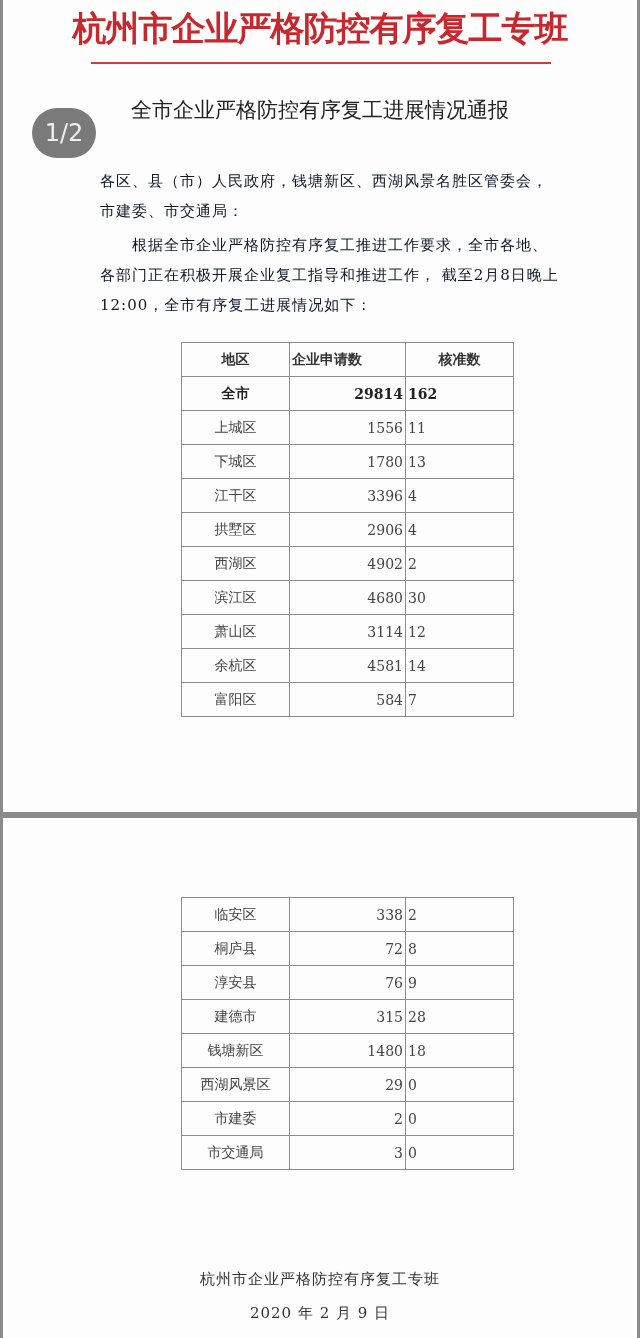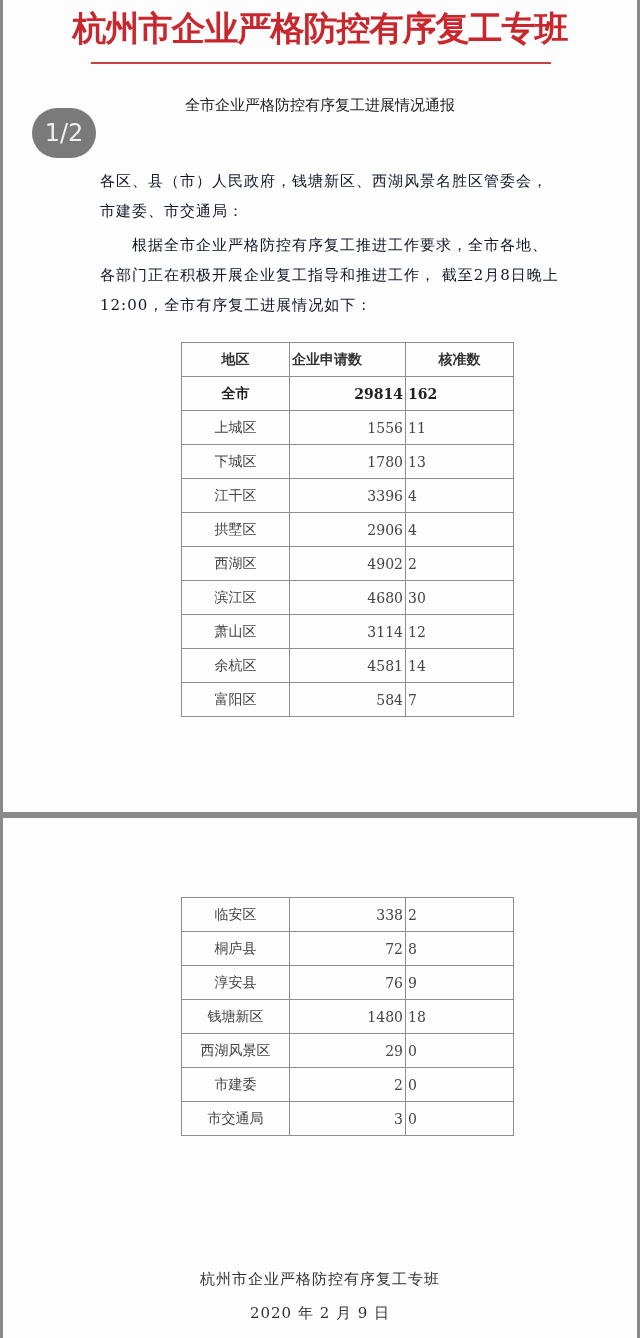--- a/index.html
+++ b/index.html
@@ -17,21 +17,21 @@
   .header-title {
     position:absolute; left:0; width:634px; top:6px; text-align:center;
     font-size:34px; font-weight:bold; color:#c8282d; letter-spacing:-1px;
     font-family:"DejaVu Serif",serif;
   }
   .header-rule {
     position:absolute; left:88px; width:460px; top:62px; height:2px; background:#c84040;
   }
   .doc-title {
     position:absolute; left:0; width:634px; top:96px; text-align:center;
-    font-size:15px; color:#222; font-family:"DejaVu Sans",sans-serif;
+    font-size:21px; color:#222; font-family:"DejaVu Sans",sans-serif;
   }
   .page-badge {
     position:absolute; left:32px; top:108px; width:64px; height:50px; border-radius:25px;
     background:#7a7a7a; color:#f0f0f0; font-family:"DejaVu Sans",sans-serif;
     font-size:24px; display:flex; align-items:center; justify-content:center;
   }
   .para {
     position:absolute; left:97px; width:460px; font-size:15px; line-height:30px; color:#0f172a;
     letter-spacing:1px;
   }
@@ -139,20 +139,25 @@
       <td class="c1">桐庐县</td>
       <td class="c2">72</td>
       <td class="c3">8</td>
     </tr>
     <tr>
       <td class="c1">淳安县</td>
       <td class="c2">76</td>
       <td class="c3">9</td>
     </tr>
     <tr>
+      <td class="c1">建德市</td>
+      <td class="c2">315</td>
+      <td class="c3">28</td>
+    </tr>
+    <tr>
       <td class="c1">钱塘新区</td>
       <td class="c2">1480</td>
       <td class="c3">18</td>
     </tr>
     <tr>
       <td class="c1">西湖风景区</td>
       <td class="c2">29</td>
       <td class="c3">0</td>
     </tr>
     <tr>

